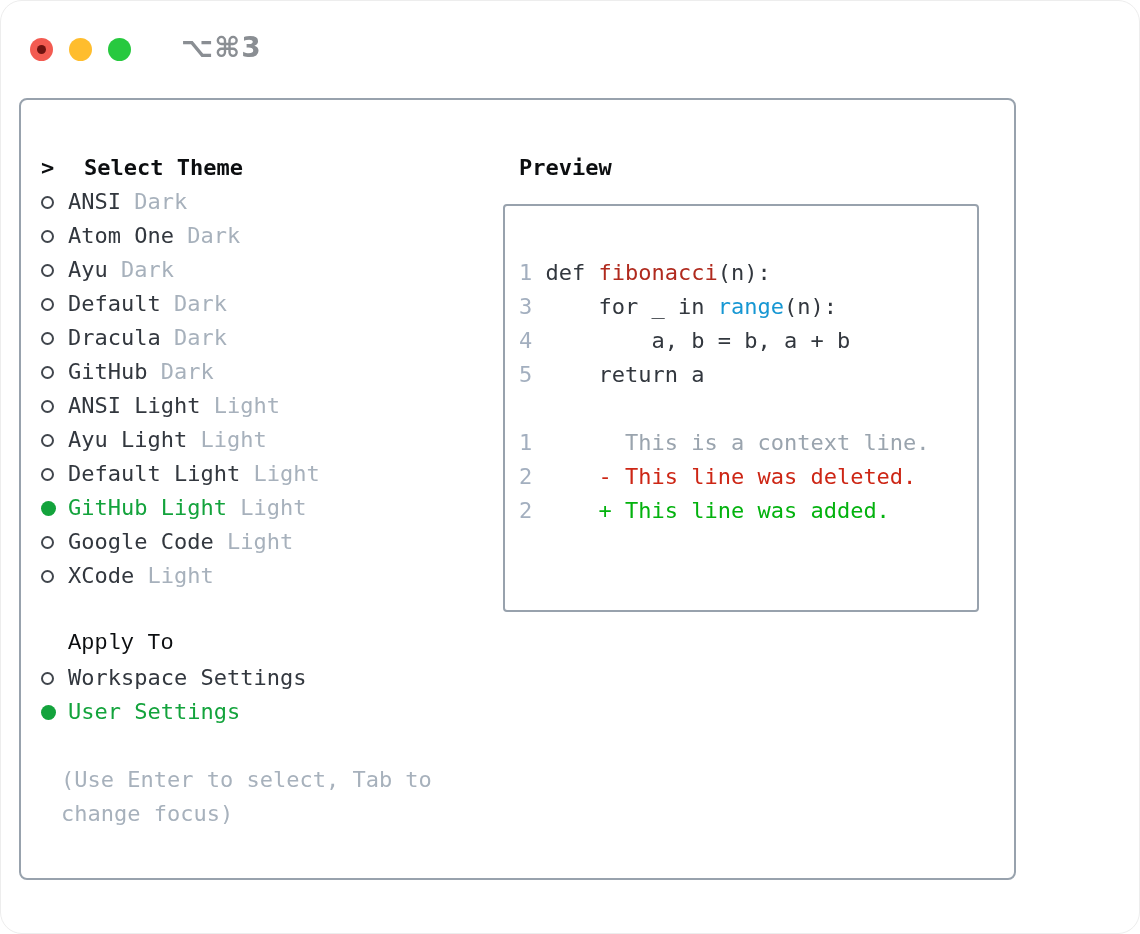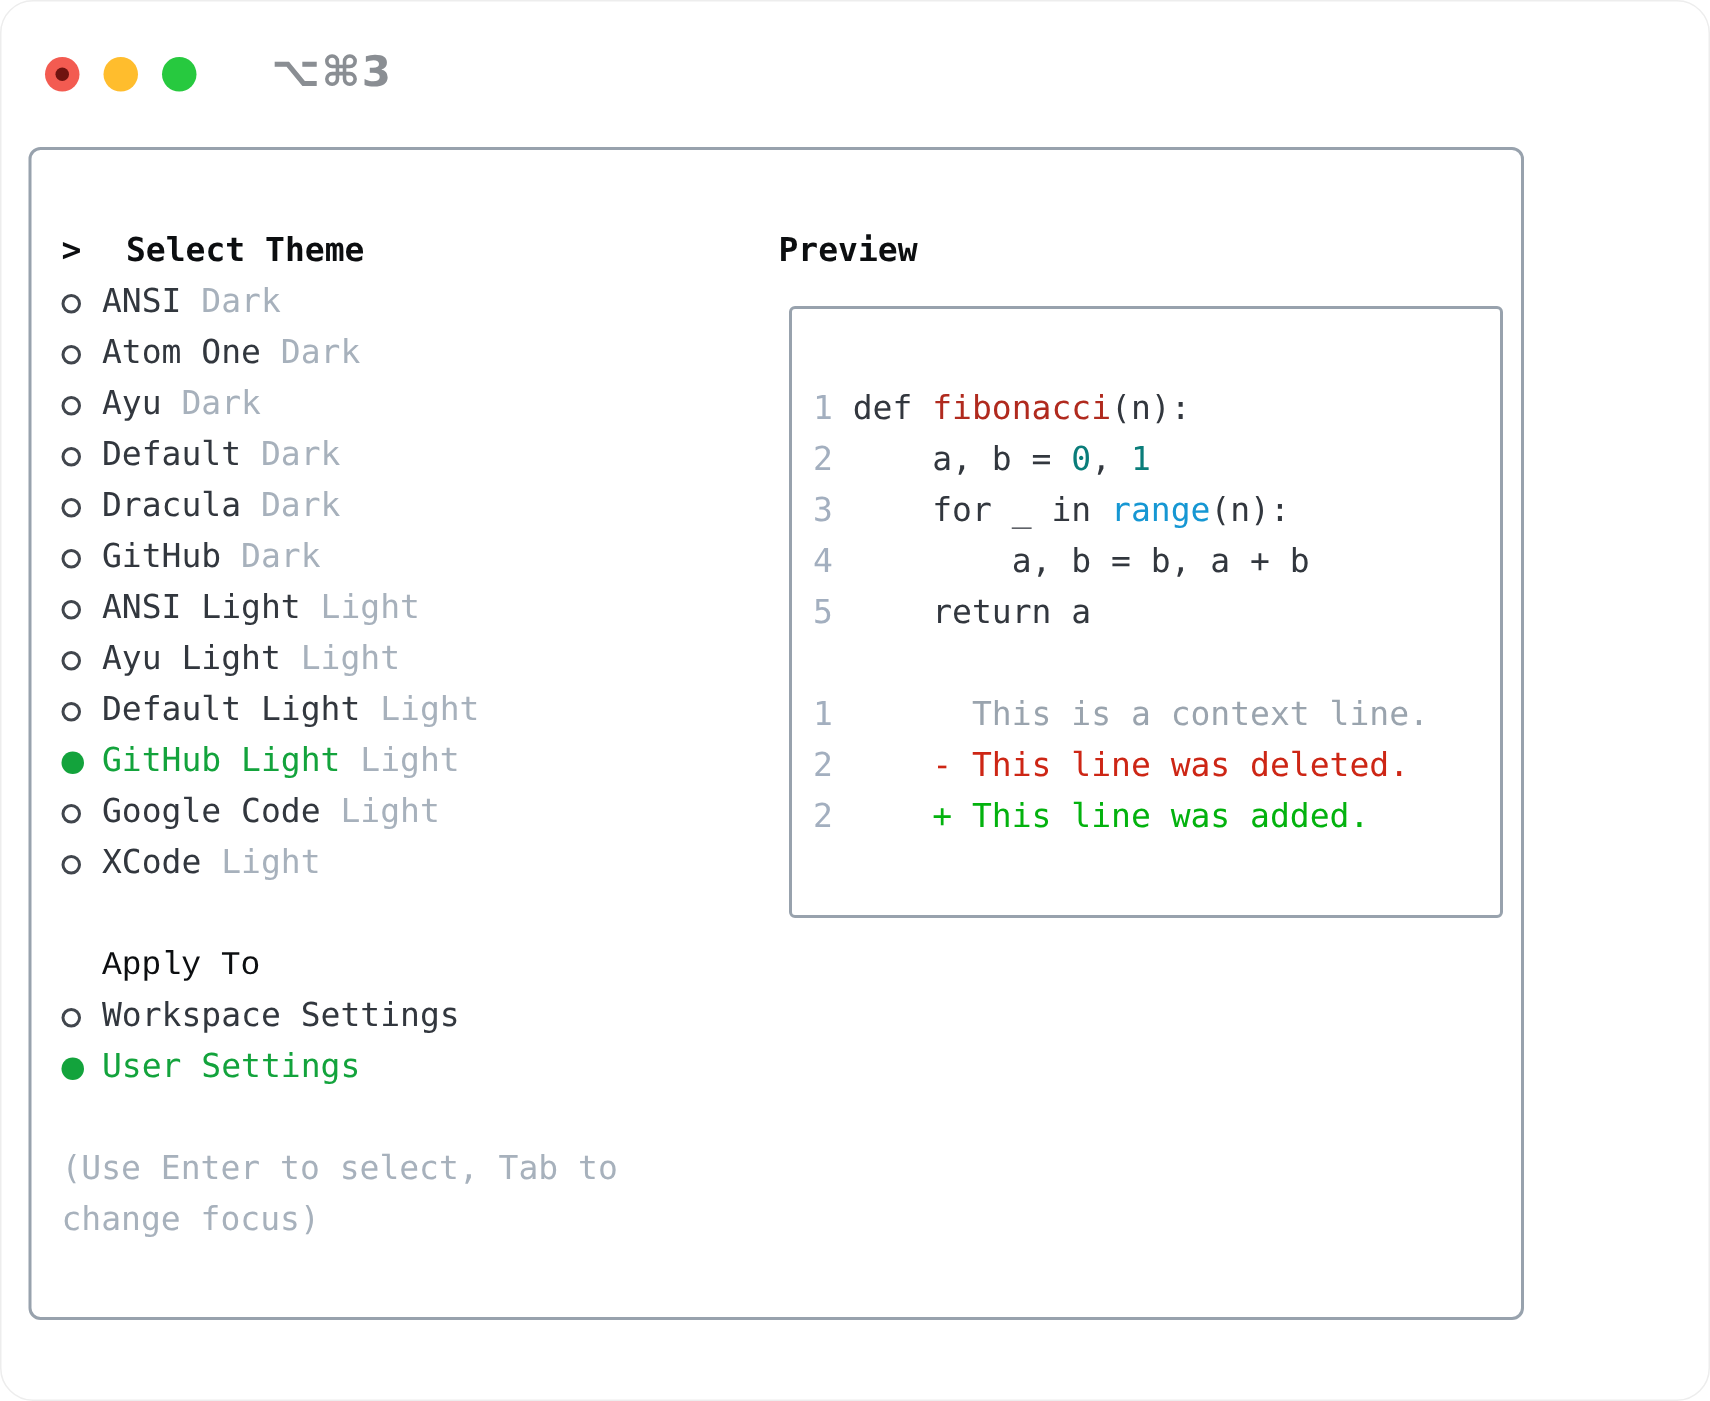--- a/index.html
+++ b/index.html
@@ -37,28 +37,28 @@
   .marker-cell{display:inline-flex;width:27px;flex:0 0 27px;align-items:center;}
   .caret{font-weight:bold;color:var(--text-black);font-size:22px;line-height:34px;}
   .ring{width:13px;height:13px;border:2px solid var(--ring);border-radius:50%;}
   .ring.filled{width:15px;height:15px;border:none;background:var(--green-sel);}
   .bold-label{font-weight:bold;color:var(--text-black);margin-left:16px;}
   .item-name{color:var(--text-dark);}
   .item-name.sel{color:var(--green-sel);}
   .variant{color:var(--muted);}
   .apply-header{padding-left:27px;color:var(--text-black);font-family:Liberation Mono, monospace;}
   .spacer{height:34px;}
-  .footer{margin-top:0;width:430px;font-size:22px;line-height:34px;color:var(--muted);}
+  .footer{margin-top:0;width:430px;font-size:22px;line-height:34px;color:var(--muted);margin-left:20px;}
 
   .left-col{width:462px;flex:0 0 462px;}
   .right-col{flex:1;}
 
   
   .preview-header{padding-left:0;}
-  .preview-box{margin-left:23px;margin-top:19px;width:476px;height:408px;border:2px solid var(--border);border-radius:4px;padding:50px 0 0 14px;background:#fff;}
+  .preview-box{margin-left:0;margin-top:19px;width:476px;height:408px;border:2px solid var(--border);border-radius:4px;padding:50px 0 0 14px;background:#fff;}
   .pline{height:34px;line-height:34px;font-size:22px;white-space:pre;}
   .lnum{color:var(--lnum);}
   .c-plain{color:var(--text-dark);}
   .c-func{color:var(--red-func);}
   .c-num{color:var(--teal);}
   .c-builtin{color:var(--blue);}
   .d-context{color:var(--ctx);}
   .d-deleted{color:var(--red-del);}
   .d-added{color:var(--green-add);}
 </style>
@@ -115,21 +115,20 @@
       <div class="footer">(Use Enter to select, Tab to change focus)</div>
     </div>
 
     <div class="right-col">
       <div class="row preview-header">
         <span class="bold-label">Preview</span>
       </div>
       <div class="preview-box">
         <div id="code-lines">
             <div class="pline"><span class="lnum">1 </span><span class="c-plain">def </span><span class="c-func">fibonacci</span><span class="c-plain">(n):</span></div>
-            <div class="pline"><span class="lnum">2 </span><span class="c-plain">    a, b = </span><span class="c-num">0</span><span class="c-plain">, </span><span class="c-num">1</span></div>
             <div class="pline"><span class="lnum">3 </span><span class="c-plain">    for _ in </span><span class="c-builtin">range</span><span class="c-plain">(n):</span></div>
             <div class="pline"><span class="lnum">4 </span><span class="c-plain">        a, b = b, a + b</span></div>
             <div class="pline"><span class="lnum">5 </span><span class="c-plain">    return a</span></div>
           </div>
         <div class="pline"> </div>
         <div id="diff-lines">
             <div class="pline"><span class="lnum">1</span><span class="d-context">       This is a context line.</span></div>
             <div class="pline"><span class="lnum">2</span><span class="d-deleted">     - This line was deleted.</span></div>
             <div class="pline"><span class="lnum">2</span><span class="d-added">     + This line was added.</span></div>
           </div>

